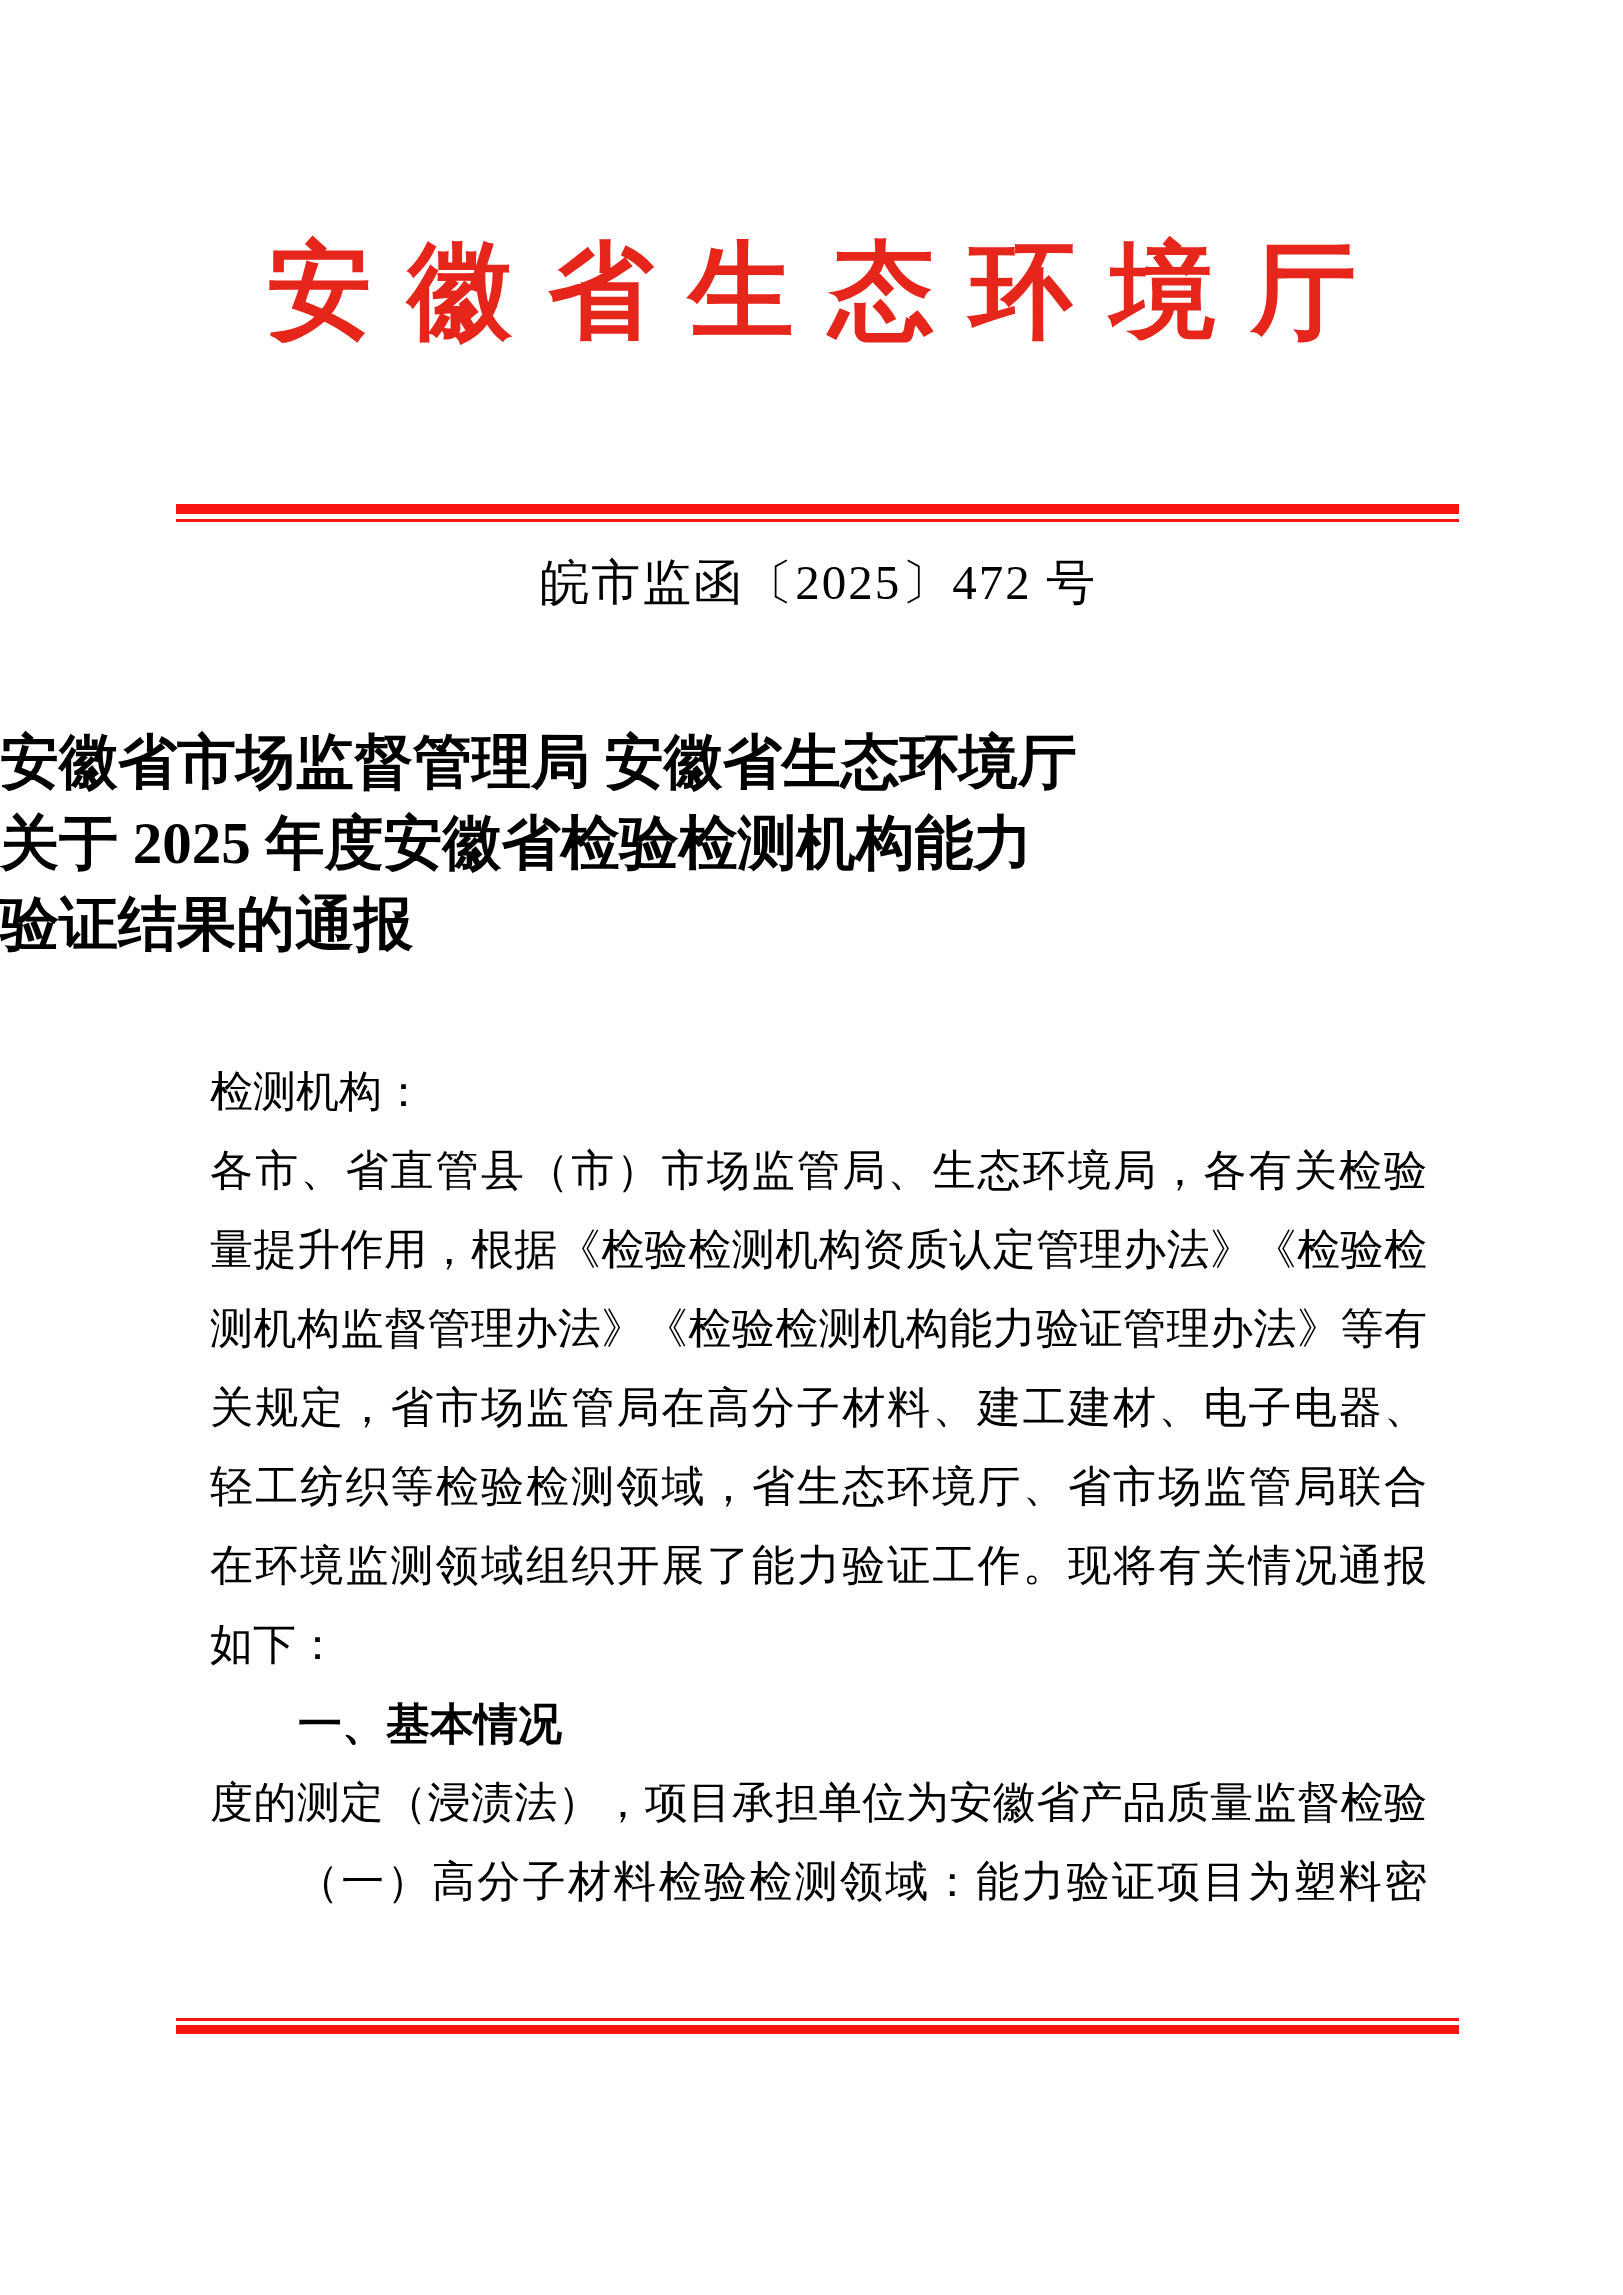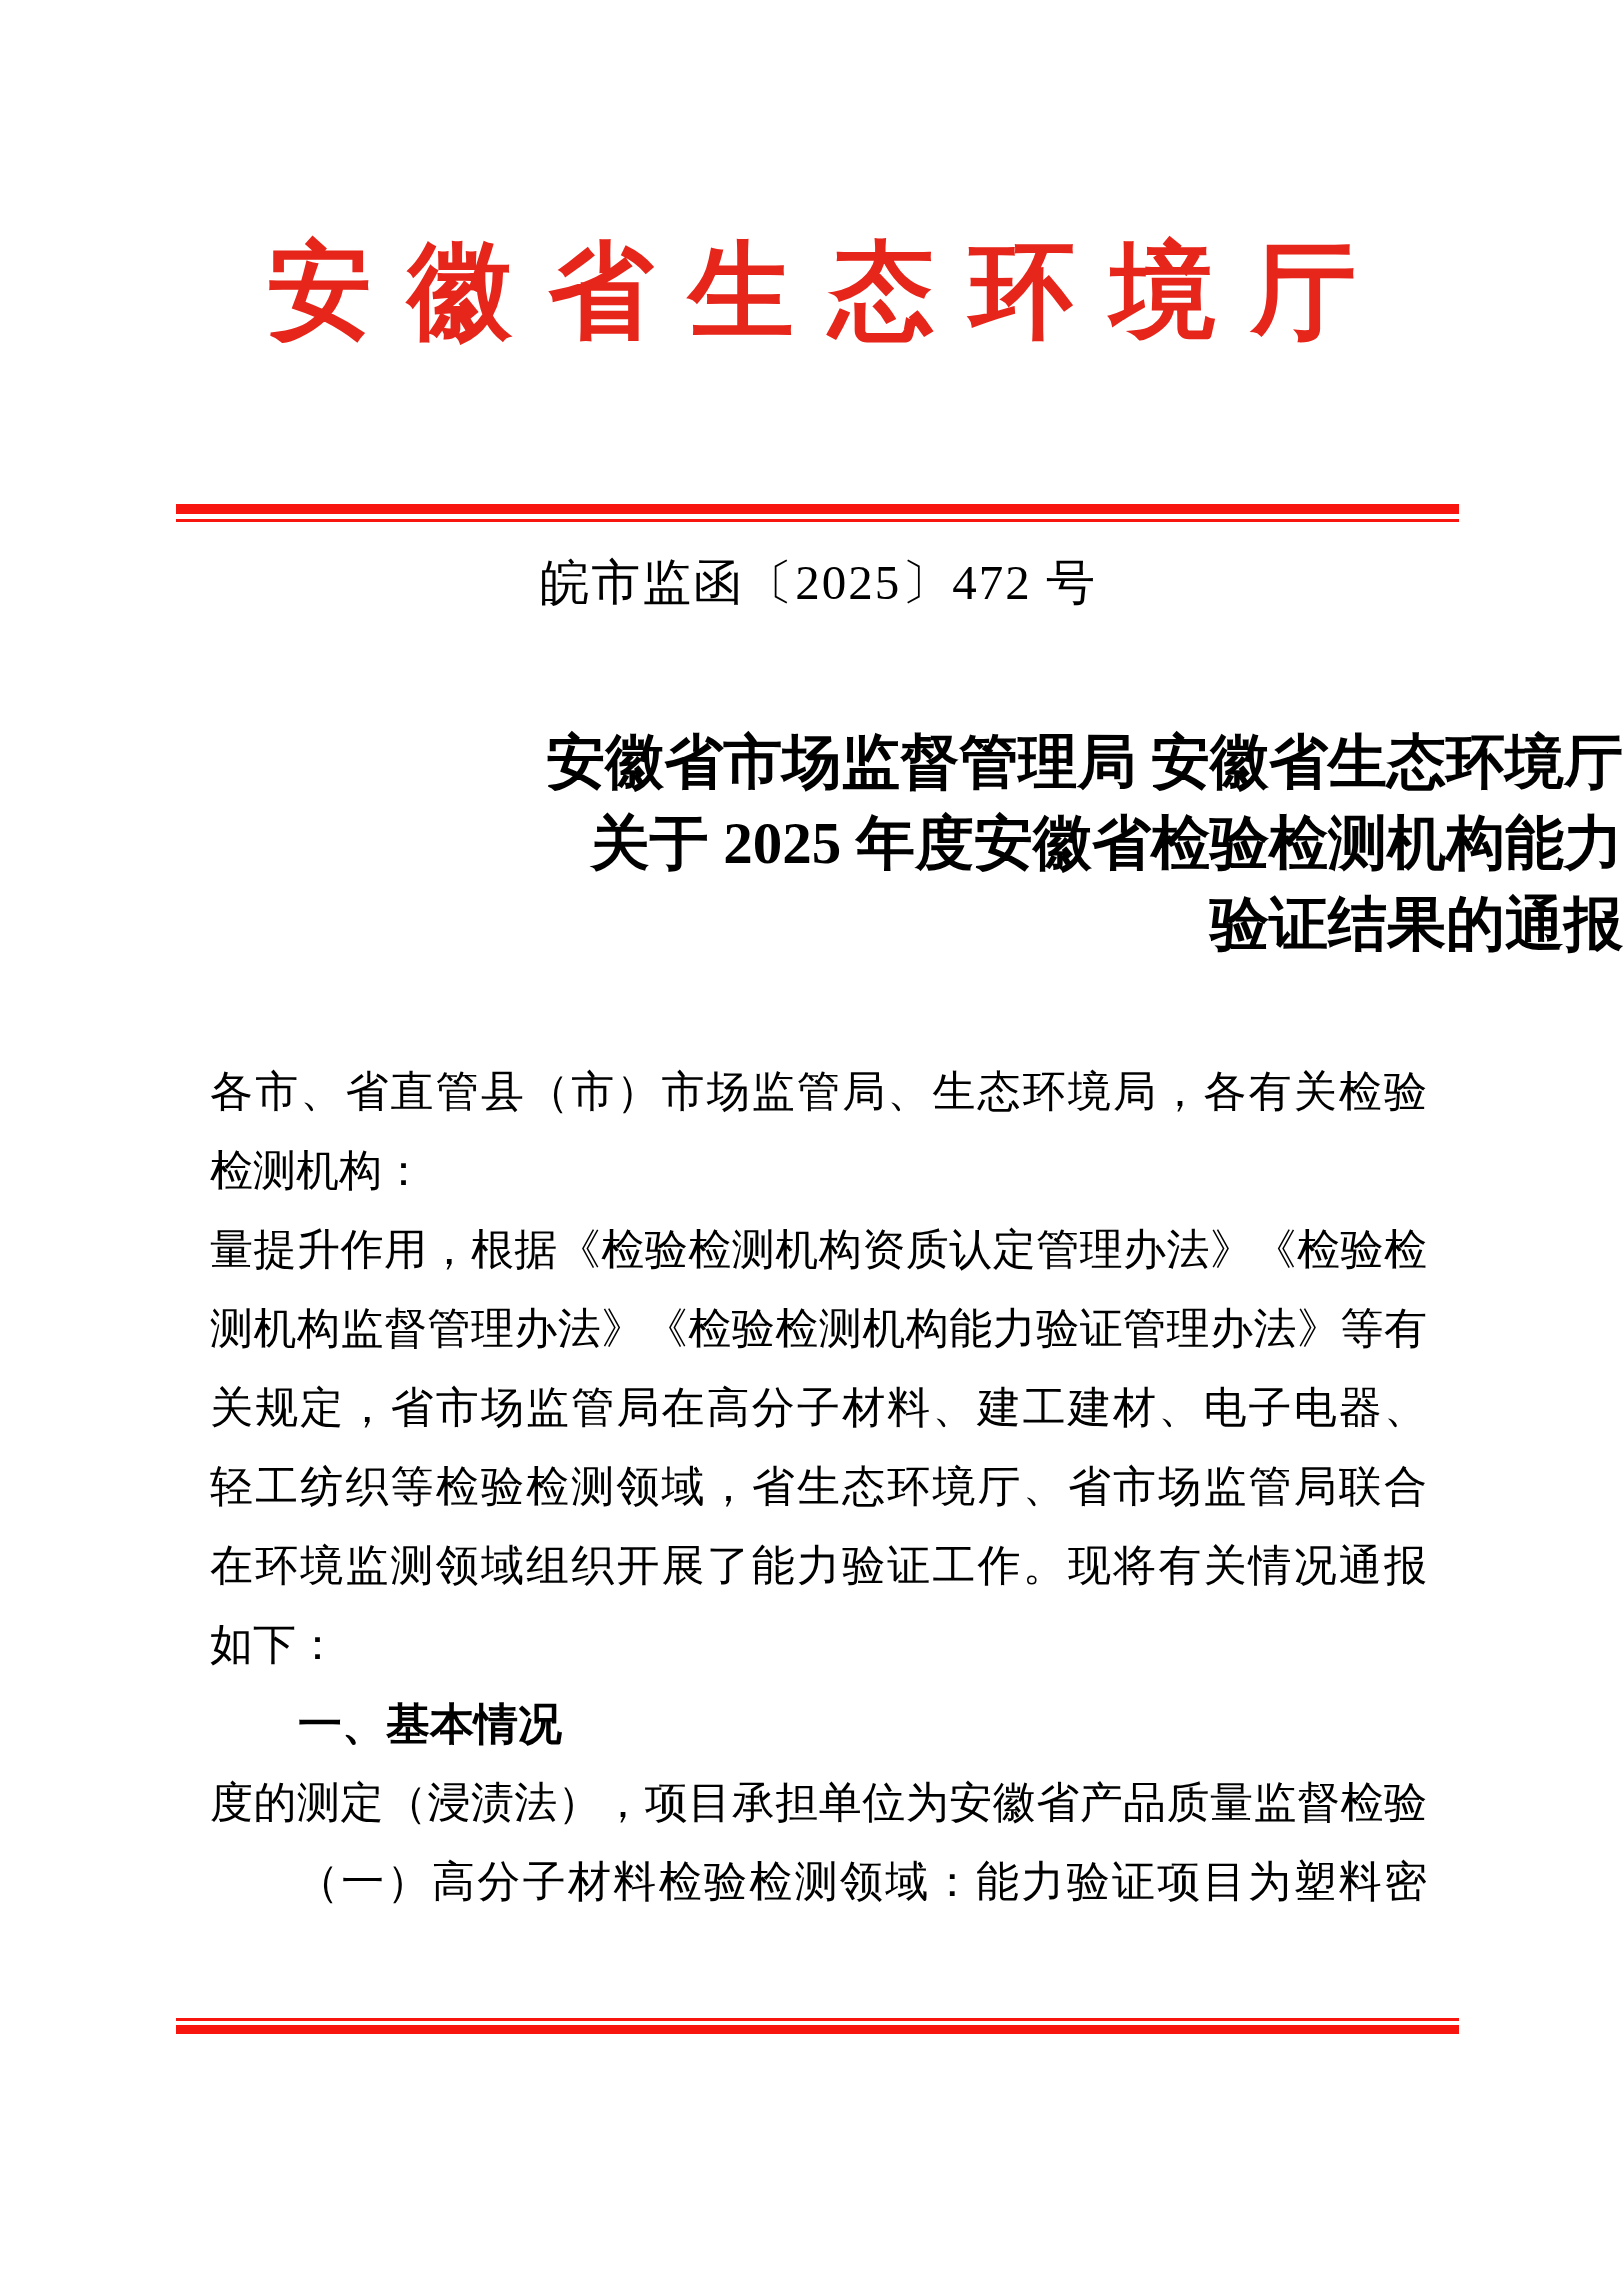--- a/index.html
+++ b/index.html
@@ -36,21 +36,21 @@
   
   .doc-number{
     position:absolute;top:555px;left:210px;width:1217px;
     font-size:49px;line-height:56px;text-align:center;
     letter-spacing:2px;white-space:nowrap;
   }
 
   
   .title{
     position:absolute;top:722px;left:0;width:1623px;
-    text-align:right;font-weight:bold;
+    text-align:left;font-weight:bold;
     font-size:59px;line-height:81px;
   }
 
   
   .body-text{
     position:absolute;top:1052px;left:210px;width:1217px;
     font-size:43px;line-height:79px;
   }
   .line{min-height:79px;}
   .jf{text-align:justify;text-align-last:justify;}
@@ -78,22 +78,22 @@
 
   <div class="doc-number">皖市监函〔2025〕472 号</div>
 
   <div class="title">
     <div>安徽省市场监督管理局 安徽省生态环境厅</div>
     <div>关于 2025 年度安徽省检验检测机构能力</div>
     <div>验证结果的通报</div>
   </div>
 
   <div class="body-text">
+    <div class="line">检测机构：</div>
     <div class="line jf">各市、省直管县（市）市场监管局、生态环境局，各有关检验</div>
-    <div class="line">检测机构：</div>
 
     <div class="line jf">量提升作用，根据《检验检测机构资质认定管理办法》《检验检</div>
     <div class="line jf">测机构监督管理办法》《检验检测机构能力验证管理办法》等有</div>
     <div class="line jf">关规定，省市场监管局在高分子材料、建工建材、电子电器、</div>
     <div class="line jf">轻工纺织等检验检测领域，省生态环境厅、省市场监管局联合</div>
     <div class="line jf">在环境监测领域组织开展了能力验证工作。现将有关情况通报</div>
     <div class="line">如下：</div>
 
     <div class="line heading">一、基本情况</div>
 

